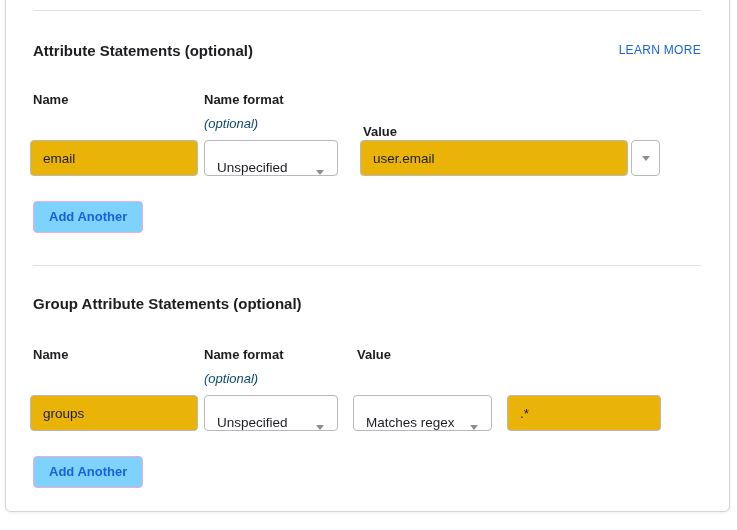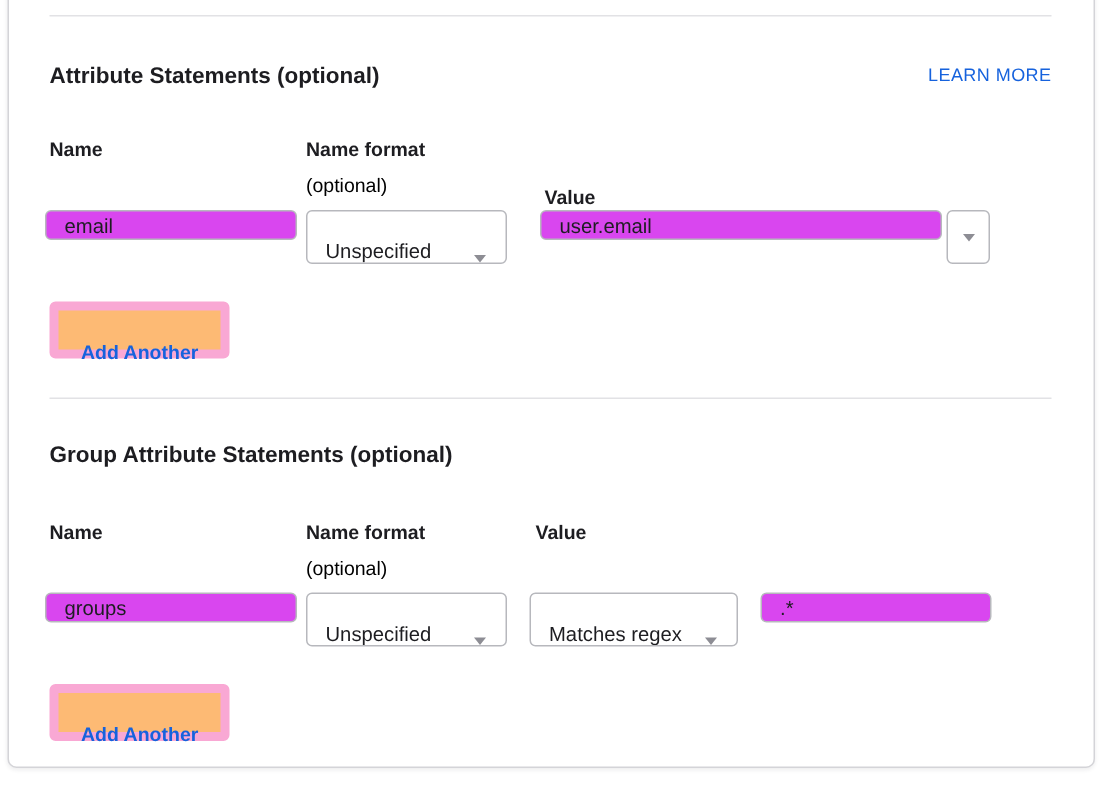--- a/index.html
+++ b/index.html
@@ -14,24 +14,24 @@
     border:1px solid #d4d4d8;border-radius:6px;
     box-shadow:0 1px 3px rgba(29,29,33,0.08);
   }
   .divider{position:absolute;left:33px;width:668px;height:1px;background:#e2e2e5;}
   .sec-title{position:absolute;left:33px;font-size:15px;font-weight:bold;color:#1d1d21;line-height:17px;white-space:nowrap;}
   .learnmore{
     position:absolute;right:36px;font-size:12px;font-weight:500;color:#1662dd;
     letter-spacing:.3px;text-decoration:none;line-height:14px;cursor:pointer;white-space:nowrap;
   }
   .collabel{position:absolute;font-size:13px;font-weight:bold;color:#1d1d21;line-height:15px;white-space:nowrap;}
-  .optional{position:absolute;font-size:13px;font-weight:normal;color:#000000;line-height:15px;}
+  .optional{position:absolute;font-size:13px;font-weight:normal;color:#0c4a6e;line-height:15px;font-style:italic;}
   .tinput{
-    position:absolute;box-sizing:border-box;height:20px;
-    border:1px solid #b7b8bd;border-radius:4px;background:#d946ef;
+    position:absolute;box-sizing:border-box;height:36px;
+    border:1px solid #b7b8bd;border-radius:4px;background:#eab308;
     font-family:"Liberation Sans", sans-serif;font-size:13.5px;color:#1d1d21;
     padding:0 10px 0 12px;outline:none;
   }
   .tselect{
     position:absolute;box-sizing:border-box;height:36px;
     border:1px solid #b7b8bd;border-radius:4px;background:#ffffff;
     display:flex;align-items:flex-end;cursor:pointer;
     font-size:13.5px;color:#1d1d21;padding-left:12px;
   }
   .tselect .lbl{flex:1 1 auto;white-space:nowrap;overflow:hidden;}
@@ -41,23 +41,23 @@
     border-top:5px solid #8d8d94;
   }
   .ddbtn{
     position:absolute;box-sizing:border-box;height:36px;width:29px;
     border:1px solid #b7b8bd;border-radius:4px;background:#ffffff;
     display:flex;align-items:center;justify-content:center;cursor:pointer;padding:0;
   }
   .ddbtn .caret{margin:0;}
   .btn-secondary{
     position:absolute;box-sizing:border-box;height:32px;
-    border:6px solid #f9a8d4;border-radius:4px;background:#fdba74;
+    border:1px solid #f9a8d4;border-radius:4px;background:#7dd3fc;
     color:#1662dd;font-family:"Liberation Sans", sans-serif;
-    font-size:13px;font-weight:bold;padding:13px 15px;cursor:pointer;line-height:30px;
+    font-size:13px;font-weight:bold;padding:0 15px;cursor:pointer;line-height:30px;
   }
 </style>
 </head>
 <body>
 
 <div class="panel"></div>
 
 <div class="divider" style="top:10px;"></div>
 
 <div class="sec-title" style="top:42px;">Attribute Statements (optional)</div>

